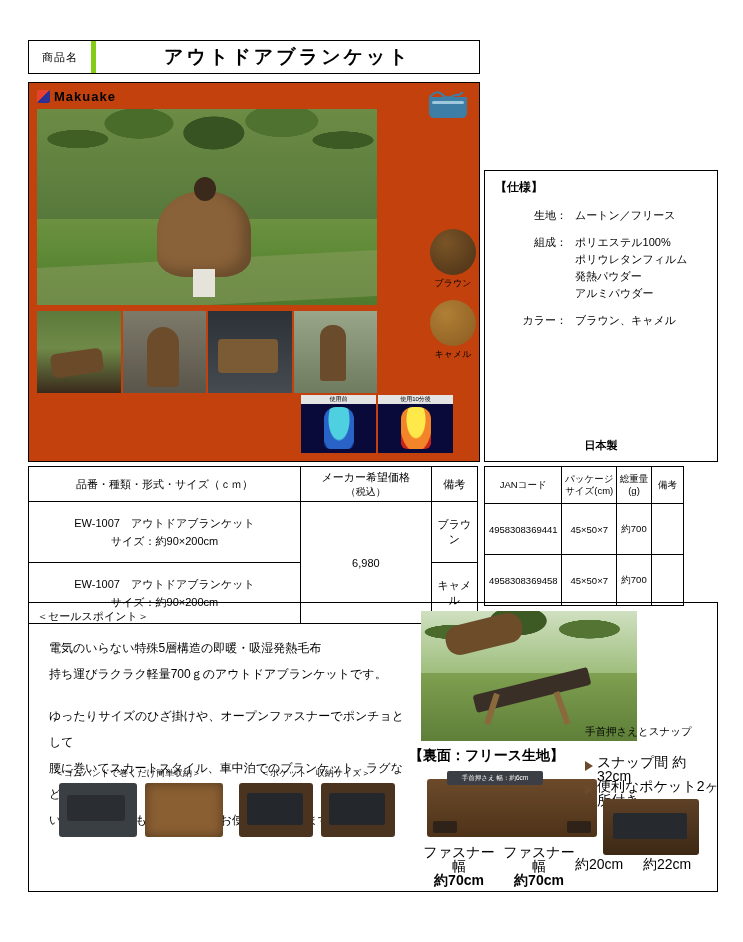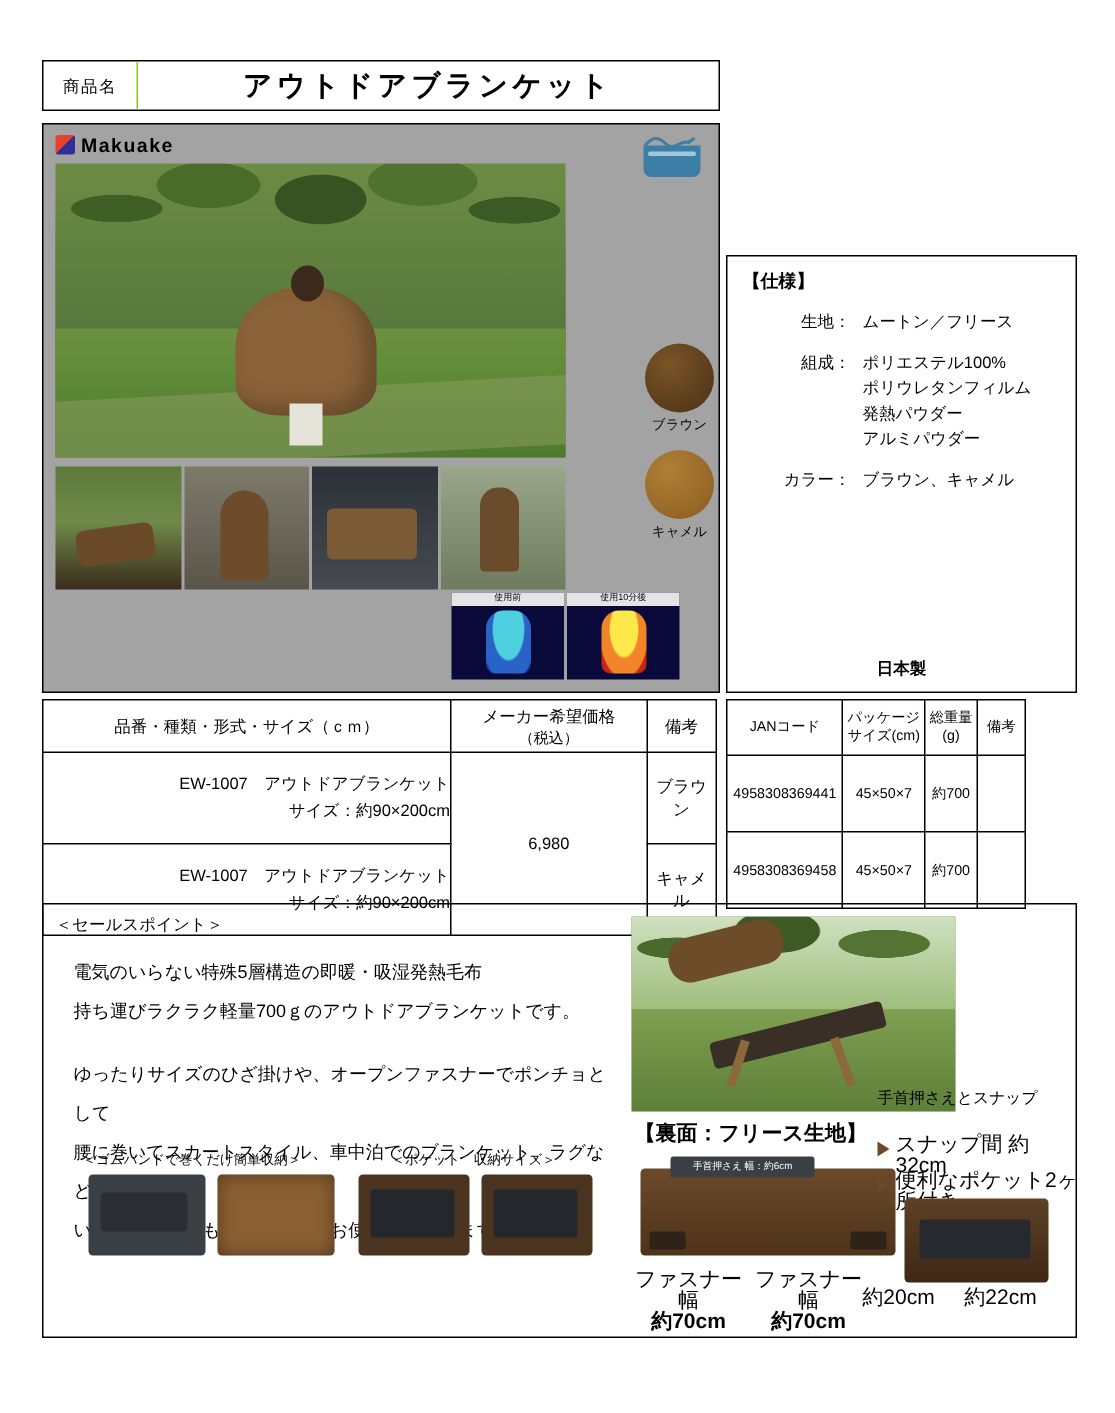--- a/index.html
+++ b/index.html
@@ -9,26 +9,26 @@
     font-family:"Liberation Sans", sans-serif;
     color:#000;
     position:relative;
     overflow:hidden;
     font-size:11px;
   }
   .sheet{position:absolute;left:0;top:0;width:743px;height:942px;}
 
   
   .hdr{position:absolute;left:28px;top:40px;width:450px;height:32px;border:1px solid #000;display:flex;}
-  .hdr .lbl{width:62px;border-right:1px solid #84cc16;display:flex;align-items:center;justify-content:center;font-size:11px;letter-spacing:1px;}
+  .hdr .lbl{width:62px;border-right:5px solid #84cc16;display:flex;align-items:center;justify-content:center;font-size:11px;letter-spacing:1px;}
   .hdr .ttl{flex:1;display:flex;align-items:center;justify-content:center;font-size:19px;font-weight:bold;letter-spacing:3px;}
   .addr{position:absolute;right:24px;top:38px;text-align:right;font-size:10.5px;line-height:15px;letter-spacing:0.5px;}
 
   
-  .imgpanel{position:absolute;left:28px;top:82px;width:450px;height:378px;border:1px solid #000;background:#a3a3a3;}
+  .imgpanel{position:absolute;left:28px;top:82px;width:450px;height:378px;border:1px solid #000;background:#c2410c;}
   .makuake{position:absolute;left:8px;top:6px;font-size:13px;font-weight:bold;letter-spacing:1px;display:flex;align-items:center;gap:4px;}
   .mk-logo{width:13px;height:13px;background:linear-gradient(135deg,#e8412f 0%,#e8412f 50%,#2e3192 50%,#2e3192 100%);display:inline-block;border-radius:2px;}
 
   .wash-icon{position:absolute;right:12px;top:6px;width:38px;height:30px;}
   .wash-icon .tub{position:absolute;left:0;top:8px;width:38px;height:21px;background:#3d7ea6;border-radius:0 0 5px 5px;}
   .wash-icon .tub:after{content:"";position:absolute;left:3px;top:4px;right:3px;height:3px;background:#9fc8dd;border-radius:2px;}
   .wash-icon .wave{position:absolute;left:0;top:2px;width:38px;height:8px;}
 
   .photo-main{position:absolute;left:8px;top:26px;width:340px;height:196px;overflow:hidden;background:#4e6b2a;}
   .pm-sky{position:absolute;left:0;top:0;width:340px;height:60px;background:linear-gradient(180deg,#dfe9d5 0%,#b9cfa0 50%,#7c9a55 100%);}
@@ -75,21 +75,21 @@
   .spec-rows{position:absolute;left:8px;top:36px;width:218px;font-size:11px;line-height:17px;}
   .spec-row{display:flex;margin-bottom:10px;}
   .spec-k{width:74px;text-align:right;padding-right:8px;white-space:nowrap;}
   .spec-v{flex:1;}
   .made{position:absolute;left:0;right:0;bottom:8px;text-align:center;font-size:11px;font-weight:bold;}
 
   
   table{border-collapse:collapse;position:absolute;font-size:11px;}
   table td,table th{border:1px solid #000;text-align:center;font-weight:normal;}
   .tbl-left{left:28px;top:466px;width:450px;}
-  .tbl-left td.namecell{text-align:right;line-height:18px;padding:6px 0;}
+  .tbl-left td.namecell{text-align:center;line-height:18px;padding:6px 0;}
   .tbl-right{left:484px;top:466px;width:200px;}
   .tbl-right td{font-size:9.5px;}
   .tbl-right th{font-size:9.5px;line-height:12px;padding:2px 0;}
 
   
   .spbox{position:absolute;left:28px;top:602px;width:688px;height:288px;border:1px solid #000;}
   .sp-title{position:absolute;left:8px;top:6px;font-size:11px;}
   .sp-text{position:absolute;left:20px;top:32px;width:360px;font-size:12px;line-height:26px;}
   .sp-text p{margin:0 0 16px 0;}
 
@@ -101,21 +101,21 @@
       radial-gradient(ellipse at 78% 26%,#547434 0 30px,transparent 31px);}
   .cp-grass{position:absolute;left:0;top:62px;width:216px;height:68px;background:linear-gradient(180deg,#7fa050,#5d7f38);}
   .cp-chair{position:absolute;left:52px;top:52px;width:120px;height:62px;}
   .cp-chair .seat{position:absolute;left:0;top:18px;width:118px;height:18px;background:#3a2f26;transform:rotate(-14deg);border-radius:3px;}
   .cp-chair .leg1{position:absolute;left:16px;top:30px;width:6px;height:32px;background:#8a6a3c;transform:rotate(18deg);}
   .cp-chair .leg2{position:absolute;left:86px;top:28px;width:6px;height:34px;background:#8a6a3c;transform:rotate(-20deg);}
   .cp-blanket{position:absolute;left:24px;top:8px;width:78px;height:30px;background:#6d4c2a;border-radius:14px;transform:rotate(-14deg);}
 
   .snapnote{position:absolute;left:556px;top:122px;font-size:10.5px;}
 
-  .backtitle{position:absolute;left:394px;top:144px;font-size:14px;font-weight:bold;}
+  .backtitle{position:absolute;left:380px;top:144px;font-size:14px;font-weight:bold;}
 
   .bk-main{position:absolute;left:398px;top:176px;width:170px;height:58px;background:linear-gradient(180deg,#6b4a2a,#4e3319);border-radius:3px;}
   .bk-main:before{content:"";position:absolute;left:6px;bottom:4px;width:24px;height:12px;background:#2f2218;border-radius:2px;}
   .bk-main:after{content:"";position:absolute;right:6px;bottom:4px;width:24px;height:12px;background:#2f2218;border-radius:2px;}
   .bk-strip{position:absolute;left:418px;top:168px;width:96px;height:14px;background:#3b3f45;border-radius:2px;color:#fff;font-size:6.5px;text-align:center;line-height:14px;}
   .bk-pocket{position:absolute;left:574px;top:196px;width:96px;height:56px;background:linear-gradient(180deg,#5e4126,#3d2815);border-radius:3px;}
   .bk-pocket:after{content:"";position:absolute;left:10px;top:14px;width:74px;height:26px;background:#262a2f;border-radius:2px;}
 
   .arrow{position:absolute;width:0;height:0;border-left:8px solid #6b4a2a;border-top:5px solid transparent;border-bottom:5px solid transparent;}
   .lbl-sm{position:absolute;font-size:14px;text-align:center;line-height:14px;}

